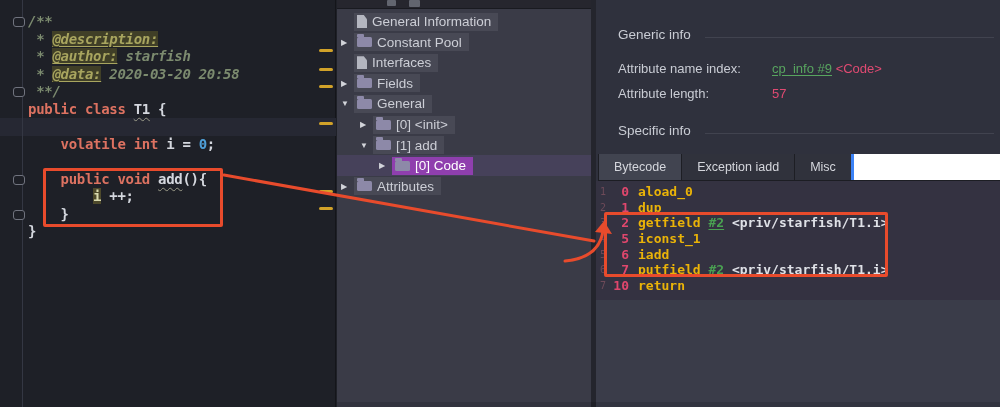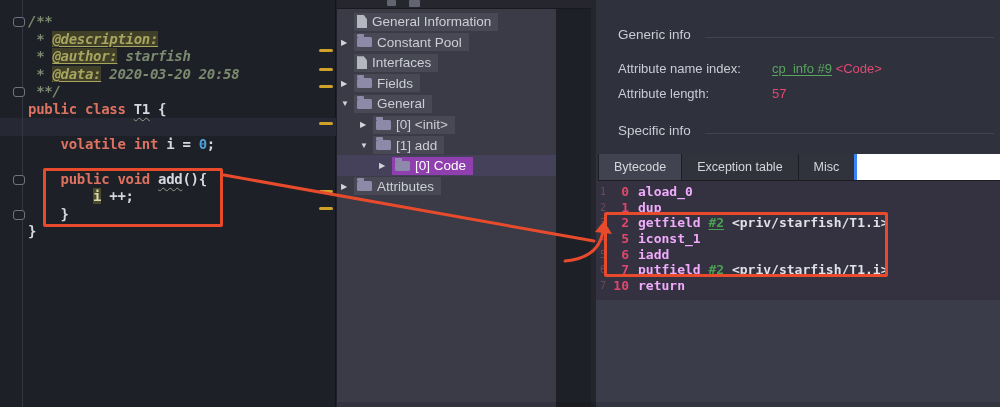--- a/index.html
+++ b/index.html
@@ -16,21 +16,21 @@
   .tag { color:#a8a55f; font-style:italic; background:#403f27; text-decoration:underline; text-underline-offset:2px; }
   .kw  { color:#dd7261; }
   .id  { color:#d4d7de; }
   .num { color:#4fa0d8; }
   .typo{ text-decoration:underline wavy #9a9a88 1px; text-underline-offset:3px; }
   .hl  { background:#4d492b; color:#d8d9ae; }
   .fold { position:absolute; left:13px; width:12px; height:10px; border:1.5px solid #70737e; border-radius:3px; background:#1e2027; }
   .dash { position:absolute; left:319px; width:14px; height:3px; border-radius:2px; background:#d1a229; }
 
   
-  #tree-panel { position:absolute; left:337px; top:0; width:219px; height:407px; background:#3a3b47; }
+  #tree-panel { position:absolute; left:337px; top:0; width:254px; height:407px; background:#3a3b47; }
   #top-strip { position:absolute; left:337px; top:0; width:663px; height:9px; background:#26262e; border-bottom:1px solid #191a20; }
   .frag { position:absolute; top:0; background:#62656f; border-radius:1px; }
   #tree-rows { position:absolute; left:0; top:0; width:100%; height:100%; }
   .tree-row { position:absolute; left:0; width:100%; height:21px; }
   .tree-row.selected { background:#46415a; }
   .tr-arrow { position:absolute; top:6px; font-size:8px; color:#d2d4da; line-height:9px; }
   .chip { position:absolute; top:1.5px; height:18px; display:flex; align-items:center; gap:5px; padding:0 7px 0 3px; background:rgba(218,222,232,0.09); color:#ccced6; font-size:13.5px; white-space:nowrap; }
   .tree-row.selected .chip { background:#8f3fae; color:#ffffff; }
   .icon-folder { display:inline-block; width:15px; height:10px; background:#8d89a8; border-radius:1.5px; position:relative; flex:0 0 auto; }
   .icon-folder::before { content:""; position:absolute; left:0; top:-3px; width:7px; height:3px; background:#8d89a8; border-radius:1px 1px 0 0; }
@@ -48,21 +48,21 @@
   #tabbar { position:absolute; left:7px; top:154px; right:0; height:27px; background:#ffffff; display:flex; border-bottom:1px solid #1c1d23; }
   .tab { height:100%; display:flex; align-items:center; padding:0 15px; font-size:12.5px; color:#d5d7dd; background:#30323c; border-left:1px solid #1d1e24; white-space:nowrap; }
   .tab:last-child { border-right:3px solid #3b82f6; }
   .tab.selected { background:#414450; }
   #byte-pane { position:absolute; left:5px; top:181px; right:0; bottom:0; background:#343241; }
   #byte-lower { position:absolute; left:0; top:119px; right:0; bottom:0; background:#3a3c49; }
   #byte-lines { position:absolute; left:0; top:3px; font-family:"DejaVu Sans Mono",monospace; font-size:13px; font-weight:700; white-space:pre; }
   .brow { height:15.7px; line-height:15.7px; display:flex; }
   .b-num { width:10px; text-align:right; color:#6e4a59; font-size:10px; font-weight:400; line-height:15.7px; }
   .b-off { width:23px; text-align:right; color:#e0476d; }
-  .b-op  { margin-left:9px; color:#f0abfc; }
+  .b-op  { margin-left:9px; color:#eab308; }
   .b-ref { color:#4aa152; text-decoration:underline; text-underline-offset:2px; cursor:pointer; }
   .b-arg { color:#dfe1e7; }
   #bottom-shade { position:absolute; left:337px; bottom:0; width:663px; height:5px; background:rgba(0,0,0,0.12); }
 
   
   .ann-box { position:absolute; border:3px solid #e84b2c; border-radius:2px; }
   #ann-src { left:43px; top:168px; width:180px; height:59px; }
   #ann-dst { left:604px; top:212px; width:284px; height:65px; }
   #ann-arrow { position:absolute; left:0; top:0; pointer-events:none; }
 </style>
@@ -177,21 +177,21 @@
       <span class="info-val pink">57</span>
     </div>
 
     <div class="sec-title" style="top:123px;">
       <span>Specific info</span>
       <span class="rule"></span>
     </div>
 
     <div id="tabbar">
         <div class="tab selected">Bytecode</div>
-        <div class="tab">Exception table</div>
+        <div class="tab">Exception iadd</div>
         <div class="tab">Misc</div>
       </div>
 
     <div id="byte-pane">
       <div id="byte-lower"></div>
       <div id="byte-lines"><div class="brow"><span class="b-num">1</span><span class="b-off">0</span><span class="b-op">aload_0</span></div><div class="brow"><span class="b-num">2</span><span class="b-off">1</span><span class="b-op">dup</span></div><div class="brow"><span class="b-num">3</span><span class="b-off">2</span><span class="b-op">getfield</span><span class="b-arg"> </span><span class="b-ref">#2</span><span class="b-arg"> &lt;priv/starfish/T1.i&gt;</span></div><div class="brow"><span class="b-num">4</span><span class="b-off">5</span><span class="b-op">iconst_1</span></div><div class="brow"><span class="b-num">5</span><span class="b-off">6</span><span class="b-op">iadd</span></div><div class="brow"><span class="b-num">6</span><span class="b-off">7</span><span class="b-op">putfield</span><span class="b-arg"> </span><span class="b-ref">#2</span><span class="b-arg"> &lt;priv/starfish/T1.i&gt;</span></div><div class="brow"><span class="b-num">7</span><span class="b-off">10</span><span class="b-op">return</span></div></div>
     </div>
   </div>
 
   <div id="bottom-shade"></div>

